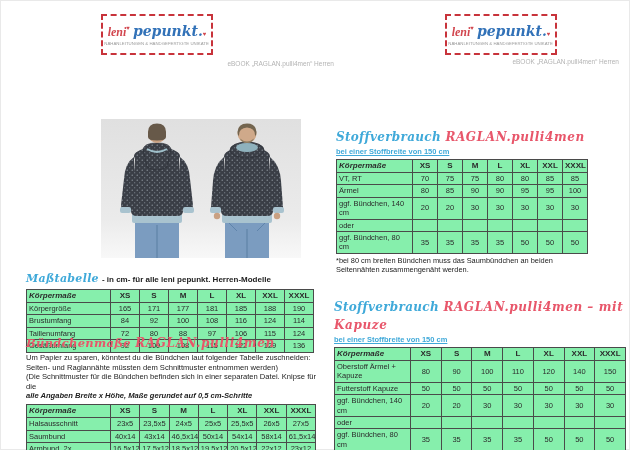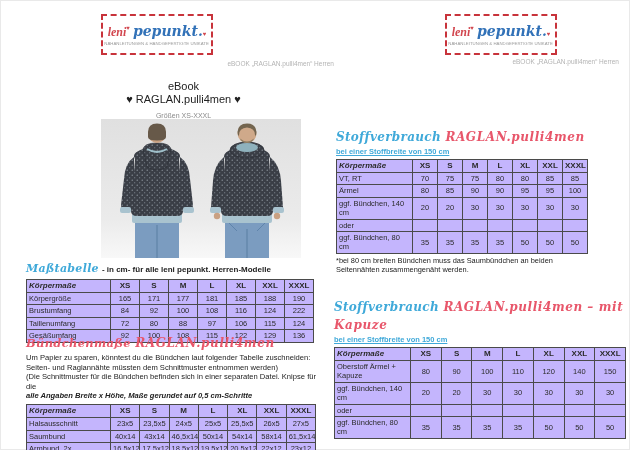--- a/index.html
+++ b/index.html
@@ -25,21 +25,21 @@
   .script-blue { font-family:"DejaVu Serif", serif; font-style:italic; font-weight:bold; color:#3fa9d9; font-size:12px; letter-spacing:.3px; }
   .script-red  { font-family:"DejaVu Serif", serif; font-style:italic; font-weight:bold; color:#e8566a; font-size:12px; letter-spacing:.3px; }
   .model-red   { font-family:"DejaVu Serif", serif; font-style:italic; font-weight:bold; color:#e8566a; font-size:12px; letter-spacing:.6px; }
   .heading-rest { font-size:8px; font-weight:bold; color:#222; margin-left:3px; }
   .subheading { color:#3fa9d9; font-size:7.5px; font-weight:bold; text-decoration:underline; margin:2px 0 3px 0; }
 
   .para { font-size:7.6px; line-height:9.6px; color:#222; }
   .para-bold { font-size:7.6px; line-height:10px; color:#222; font-weight:bold; font-style:italic; }
   .footnote { font-size:7.4px; line-height:9.4px; color:#222; margin-top:2px; }
 
-  table.dtable { width:100%; border-collapse:collapse; table-layout:fixed; margin-top:3px; background:#c4b5fd; }
+  table.dtable { width:100%; border-collapse:collapse; table-layout:fixed; margin-top:3px; background:#86efac; }
   .dtable th, .dtable td { border:1px solid #4a4a4a; font-size:7.5px; padding:1px 2px; text-align:center; vertical-align:middle; line-height:1.25; color:#2b2b2b; height:10px; overflow:hidden; }
   .dtable th { font-weight:bold; font-size:8px; }
   .dtable th.corner { text-align:left; font-style:italic; }
   .dtable td.row-label { text-align:left; }
   .t-left th.corner { width:84px; }
   .t-right th.corner { width:76px; }
 </style>
 </head>
 <body>
 
@@ -55,25 +55,20 @@
   <div class="logo abs" style="left:444px; top:13px;">
     <div>
       <span class="brand-first">leni</span><span class="heart-sup">♥</span><span class="brand-second">pepunkt.</span><span class="heart-base">♥</span>
     </div>
     <div class="logo-tagline">NÄHANLEITUNGEN &amp; HANDGEFERTIGTE UNIKATE</div>
   </div>
 
   <div class="doc-label abs" style="left:133px; top:59px; width:200px;">eBOOK „RAGLAN.pulli4men“ Herren</div>
   <div class="doc-label abs" style="left:420px; top:57px; width:198px;">eBOOK „RAGLAN.pulli4men“ Herren</div>
 
-  <div class="abs" style="left:55px; top:79px; width:255px; text-align:center;">
-    <div class="title-main">eBook</div>
-    <div class="title-main">♥ RAGLAN.pulli4men ♥</div>
-    <div class="subtitle">Größen XS-XXXL</div>
-  </div>
 
   <svg class="abs" style="left:100px; top:118px;" width="200" height="139" viewBox="0 0 200 139">
     <defs>
       <linearGradient id="bg" x1="0" y1="0" x2="0" y2="1">
         <stop offset="0" stop-color="#e0e0e0"></stop>
           <stop offset="0.72" stop-color="#ebebeb"></stop>
           <stop offset="1" stop-color="#f8f8f8"></stop>
       </linearGradient>
       <pattern id="spk" width="5" height="5" patternUnits="userSpaceOnUse">
         <rect width="5" height="5" fill="#3a3e46"></rect>
@@ -110,21 +105,21 @@
       <circle cx="116" cy="97" r="3.2" fill="#c9a183"></circle>
       <circle cx="176" cy="97" r="3.2" fill="#c9a183"></circle>
       <ellipse cx="146" cy="31" rx="17" ry="8" fill="url(#spk)" stroke="#2e323a" stroke-width="0.8"></ellipse>
       <ellipse cx="146" cy="28.5" rx="11" ry="4.5" fill="#8fb2bd"></ellipse>
       <circle cx="146" cy="14.5" r="9.5" fill="#cfa98a"></circle>
       <path d="M136.5 13 Q137 4.5 146 4.5 Q155 4.5 155.5 13 Q155.5 16 154 17 Q154.5 9 146 8.5 Q137.5 9 138 17 Q136.5 16 136.5 13 Z" fill="#73654f"></path>
       <path d="M139 19.5 Q146 25.5 153 19.5 Q152 23.5 146 24 Q140 23.5 139 19.5 Z" fill="#8d7c61"></path>
     </g>
   </svg>
 
-  <div class="abs" style="left:25px; top:257px; width:288px;">
+  <div class="abs" style="left:25px; top:267px; width:288px;">
     <div>
       <span class="script-blue" style="font-size:11px;">Maßtabelle</span><span class="heading-rest">- in cm- für alle leni pepunkt. Herren-Modelle</span>
     </div>
     <table class="dtable t-left">
         <thead>
           <tr>
             <th class="corner">Körpermaße</th>
             <th>XS</th>
             <th>S</th>
             <th>M</th>
@@ -146,21 +141,21 @@
             <td>190</td>
           </tr>
           <tr>
             <td class="row-label">Brustumfang</td>
             <td>84</td>
             <td>92</td>
             <td>100</td>
             <td>108</td>
             <td>116</td>
             <td>124</td>
-            <td>222</td>
+            <td>114</td>
           </tr>
           <tr>
             <td class="row-label">Taillenumfang</td>
             <td>72</td>
             <td>80</td>
             <td>88</td>
             <td>97</td>
             <td>106</td>
             <td>115</td>
             <td>124</td>
@@ -338,20 +333,30 @@
             <td class="row-label">Oberstoff Ärmel + Kapuze</td>
             <td>80</td>
             <td>90</td>
             <td>100</td>
             <td>110</td>
             <td>120</td>
             <td>140</td>
             <td>150</td>
           </tr>
           <tr>
+            <td class="row-label">Futterstoff Kapuze</td>
+            <td>50</td>
+            <td>50</td>
+            <td>50</td>
+            <td>50</td>
+            <td>50</td>
+            <td>50</td>
+            <td>50</td>
+          </tr>
+          <tr>
             <td class="row-label">ggf. Bündchen, 140 cm</td>
             <td>20</td>
             <td>20</td>
             <td>30</td>
             <td>30</td>
             <td>30</td>
             <td>30</td>
             <td>30</td>
           </tr>
           <tr>

